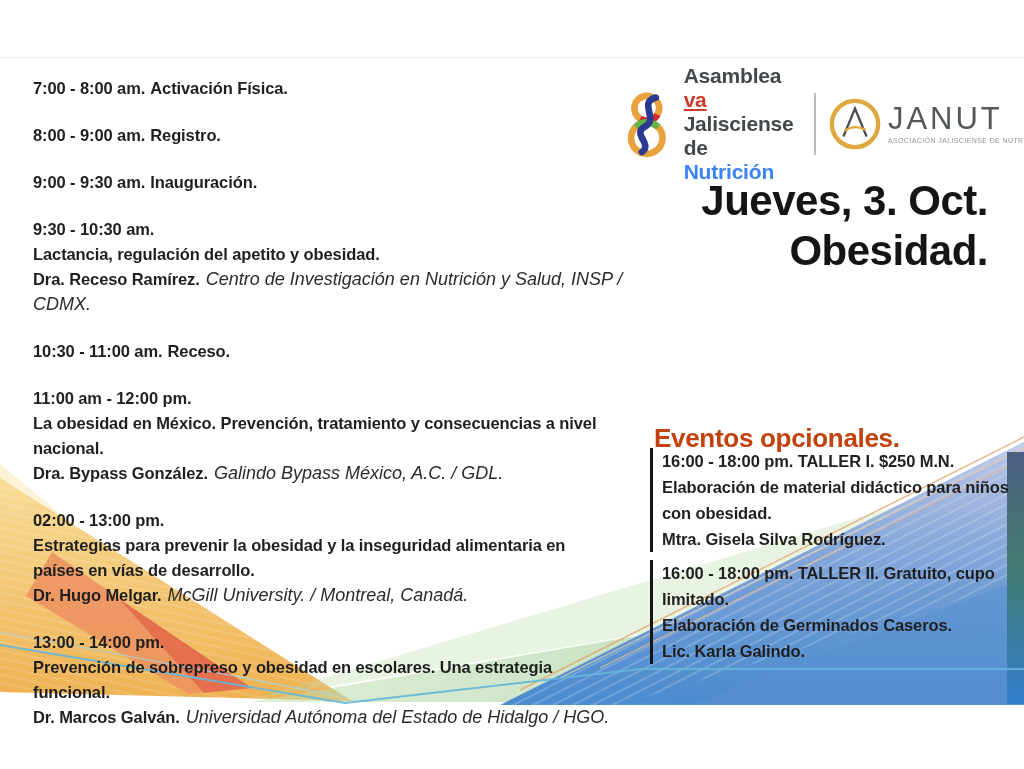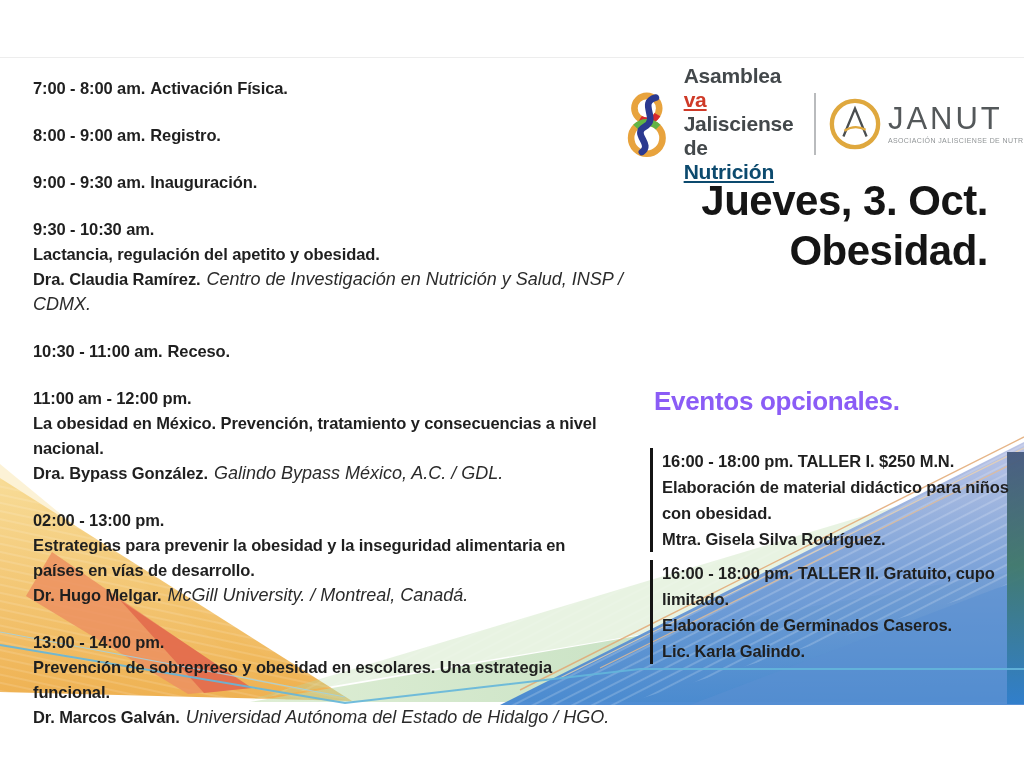--- a/index.html
+++ b/index.html
@@ -13,31 +13,31 @@
   
   .schedule{position:absolute;left:33px;top:76px;width:612px;z-index:2;}
   .item{margin-bottom:22px;font-size:16.5px;font-weight:700;line-height:25px;letter-spacing:-0.1px;}
   .item .ml{white-space:pre-line;}
   .gap{margin-left:5px;}
   .aff{font-weight:400;font-style:italic;font-size:18px;color:#2b2b2b;margin-left:6px;letter-spacing:0;}
   
   .brand{position:absolute;left:622px;top:64px;display:flex;align-items:center;gap:12px;z-index:2;}
   .asam-text{font-size:21px;line-height:1.14;color:#43484b;font-weight:700;letter-spacing:-0.2px;}
   .asam-text .red{color:#cf3a28;text-decoration:underline;}
-  .asam-text .green{color:#0c4a6e;text-decoration:underline;}
+  .asam-text .green{color:#3b82f6;}
   .brand-divider{width:2px;height:62px;background:#b9bbbd;}
   .janut{display:flex;align-items:center;gap:6px;}
   .janut-right{display:flex;flex-direction:column;}
   .janut-name{font-size:31px;font-weight:300;color:#54585a;letter-spacing:3px;line-height:1;}
   .janut-sub{font-size:7px;color:#909496;letter-spacing:.4px;margin-top:3px;white-space:nowrap;}
   
   .day-title{position:absolute;right:36px;top:176px;text-align:right;font-size:42px;font-weight:800;
     line-height:50px;color:#151515;letter-spacing:-0.5px;z-index:2;}
   
-  .opt-heading{position:absolute;left:654px;top:386px;font-size:26px;font-weight:800;color:#8b5cf6;z-index:2;letter-spacing:-0.3px;text-align:right;}
+  .opt-heading{position:absolute;left:654px;top:423px;font-size:26px;font-weight:800;color:#c2410c;z-index:2;letter-spacing:-0.3px;text-align:right;}
   .opt-block{position:absolute;left:650px;width:372px;border-left:3.5px solid #141414;padding-left:9px;
     font-size:16.5px;font-weight:700;line-height:26px;letter-spacing:-0.1px;z-index:2;}
   .opt-block .ml{white-space:pre-line;}
   .opt-1{top:448px;}
   .opt-2{top:560px;}
 </style>
 </head>
 <body>
 
 <div class="slide">
@@ -109,21 +109,21 @@
       <span>8:00 - 9:00 am.</span><span class="gap">Registro.</span>
     </div>
 
     <div class="item">
       <span>9:00 - 9:30 am.</span><span class="gap">Inauguración.</span>
     </div>
 
     <div class="item">
       <div>9:30 - 10:30 am.</div>
       <div class="ml">Lactancia, regulación del apetito y obesidad.</div>
-      <div><span>Dra. Claudia Ramírez.</span><span class="aff">Centro de Investigación en Nutrición y Salud, INSP / CDMX.</span></div>
+      <div><span>Dra. Receso Ramírez.</span><span class="aff">Centro de Investigación en Nutrición y Salud, INSP / CDMX.</span></div>
     </div>
 
     <div class="item">
       <span>10:30 - 11:00 am.</span><span class="gap">Receso.</span>
     </div>
 
     <div class="item">
       <div>11:00 am - 12:00 pm.</div>
       <div class="ml">La obesidad en México. Prevención, tratamiento y consecuencias a nivel
 nacional.</div>

